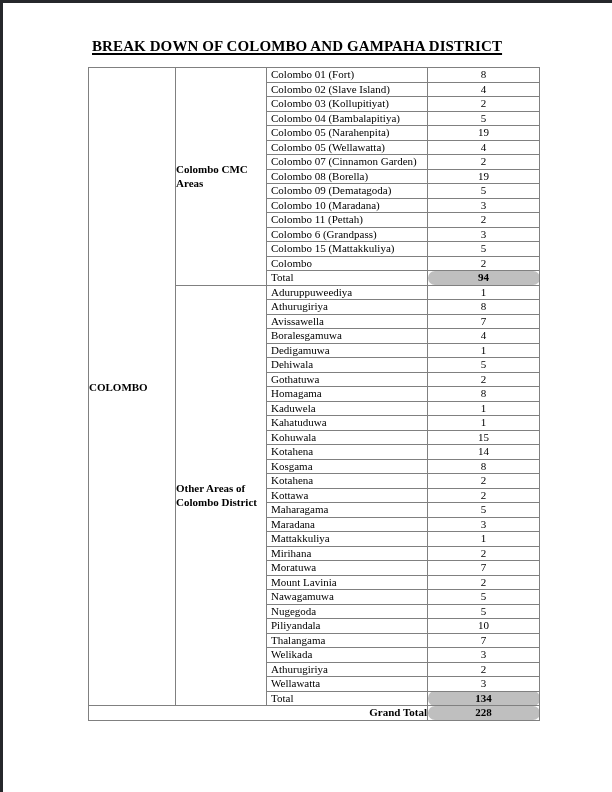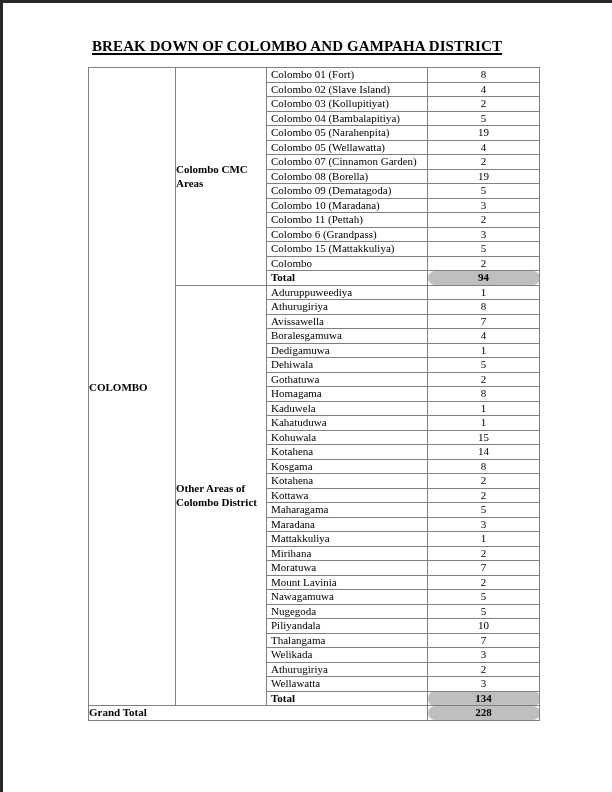--- a/index.html
+++ b/index.html
@@ -48,27 +48,27 @@
     line-height: 13px;
     overflow: hidden;
   }
   .breakdown td.name { text-align: left; padding-left: 4px; }
   .breakdown td.count { text-align: center; }
   .breakdown td.district,
   .breakdown td.group {
     font-weight: bold; text-align: left;
     white-space: pre-line; line-height: 14px;
   }
-  .breakdown td.total-label { font-weight: bold; }
+  .breakdown td.total-label { font-weight: normal; }
   .breakdown td.total-value {
     font-weight: bold;
     background: var(--total-fill, #bfbfbf);
     border-radius: 7px;
   }
-  .breakdown td.grand-label { font-weight: bold; text-align: left; }
+  .breakdown td.grand-label { font-weight: bold; text-align: right; }
 </style>
 </head>
 <body>
 
 <div class="page">
   <div class="edge-top"></div>
   <div class="edge-left"></div>
 
   <div class="title">BREAK DOWN OF COLOMBO AND GAMPAHA DISTRICT</div>
 

